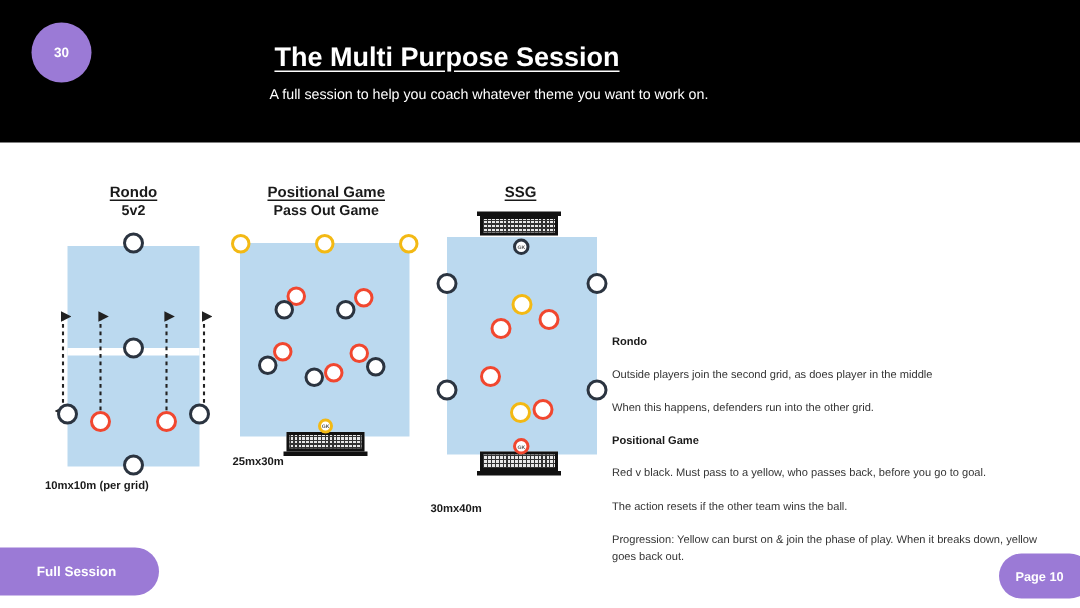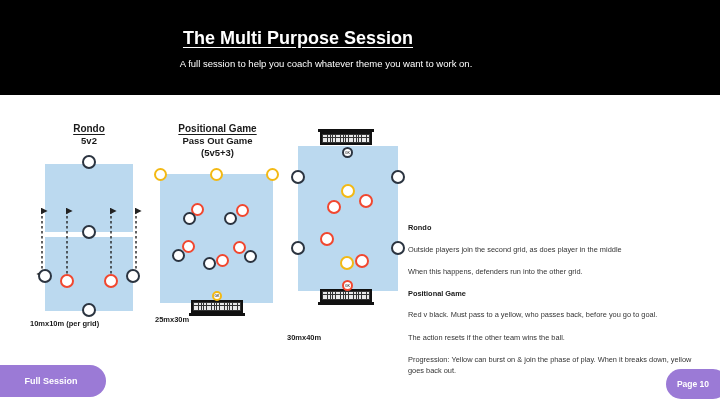--- a/index.html
+++ b/index.html
@@ -158,20 +158,21 @@
     display: flex; align-items: center; justify-content: center;
     padding-right: 8px;
   }
 </style>
 </head>
 <body>
 
 <div id="page">
 
   <div id="header">
+    <div id="slide-badge">30</div>
     <div id="header-title">The Multi Purpose Session</div>
     <div id="header-sub">A full session to help you coach whatever theme you want to work on.</div>
   </div>
 
   <div id="body">
 
     <div class="diagram" id="dg-rondo" style="left:30px; top:28px; width:118px;">
       <div class="dg-title">Rondo </div>
       <div class="dg-sub">5v2</div>
 
@@ -202,21 +203,20 @@
         <div class="pl red" style="left:74px; top:118px; width:14px; height:14px;"></div>
         <div class="pl black" style="left:52px; top:147px; width:14px; height:14px;"></div>
       </div>
 
       <div class="dg-dims" style="margin-top:3px;">10mx10m (per grid)</div>
     </div>
 
     <div class="diagram" id="dg-positional" style="left:155px; top:28px; width:125px;">
       <div class="dg-title">Positional Game</div>
       <div class="dg-sub">Pass Out Game</div>
-      <div class="dg-sub">(5v5+3)</div>
 
       <div style="position:relative; width:125px; height:138px; margin-top:8px;">
         <div class="field" style="left:5px; top:7px; width:113px; height:129px;"></div>
 
         <div class="goal" style="left:36px; top:133px; width:52px; height:13px;">
           <div class="net"></div>
             <div class="base"></div>
         </div>
 
         <div class="gk yellow" style="left:57px; top:124px; width:10px; height:10px;">GK</div>
@@ -236,20 +236,21 @@
         <div class="pl black" style="left:89px; top:83px; width:13px; height:13px;"></div>
 
         <div class="pl black" style="left:48px; top:90px; width:13px; height:13px;"></div>
         <div class="pl red" style="left:61px; top:87px; width:13px; height:13px;"></div>
       </div>
 
       <div class="dg-dims" style="margin-top:10px;">25mx30m</div>
     </div>
 
     <div class="diagram" id="dg-ssg" style="left:287px; top:28px; width:120px;">
+      <div class="dg-title">SSG</div>
 
       <div style="position:relative; width:120px; height:183px; margin-top:9px;">
 
         <div class="goal flip" style="left:33px; top:0px; width:52px; height:13px;">
           <div class="net"></div>
             <div class="base"></div>
         </div>
 
         <div class="field" style="left:11px; top:14px; width:100px; height:145px;"></div>
 
@@ -266,21 +267,21 @@
         <div class="pl yellow" style="left:54px;  top:52px;  width:14px; height:14px;"></div>
         <div class="pl red" style="left:40px;  top:68px;  width:14px; height:14px;"></div>
         <div class="pl red" style="left:72px;  top:62px;  width:14px; height:14px;"></div>
         <div class="pl red" style="left:33px;  top:100px; width:14px; height:14px;"></div>
         <div class="pl black" style="left:4px;   top:109px; width:14px; height:14px;"></div>
         <div class="pl black" style="left:104px; top:109px; width:14px; height:14px;"></div>
         <div class="pl yellow" style="left:53px;  top:124px; width:14px; height:14px;"></div>
         <div class="pl red" style="left:68px;  top:122px; width:14px; height:14px;"></div>
       </div>
 
-      <div class="dg-dims" style="margin-top:18px;">30mx40m</div>
+      <div class="dg-dims" style="margin-top:7px;">30mx40m</div>
     </div>
 
     <div id="notes">
       <div class="nt-head">Rondo</div>
       <div class="nt-line">Outside players join the second grid, as does player in the middle</div>
       <div class="nt-line">When this happens, defenders run into the other grid.</div>
       <div class="nt-head">Positional Game</div>
       <div class="nt-line">Red v black. Must pass to a yellow, who passes back, before you go to goal.</div>
       <div class="nt-line">The action resets if the other team wins the ball.</div>
       <div class="nt-line">Progression: Yellow can burst on &amp; join the phase of play. When it breaks down, yellow goes back out.</div>

